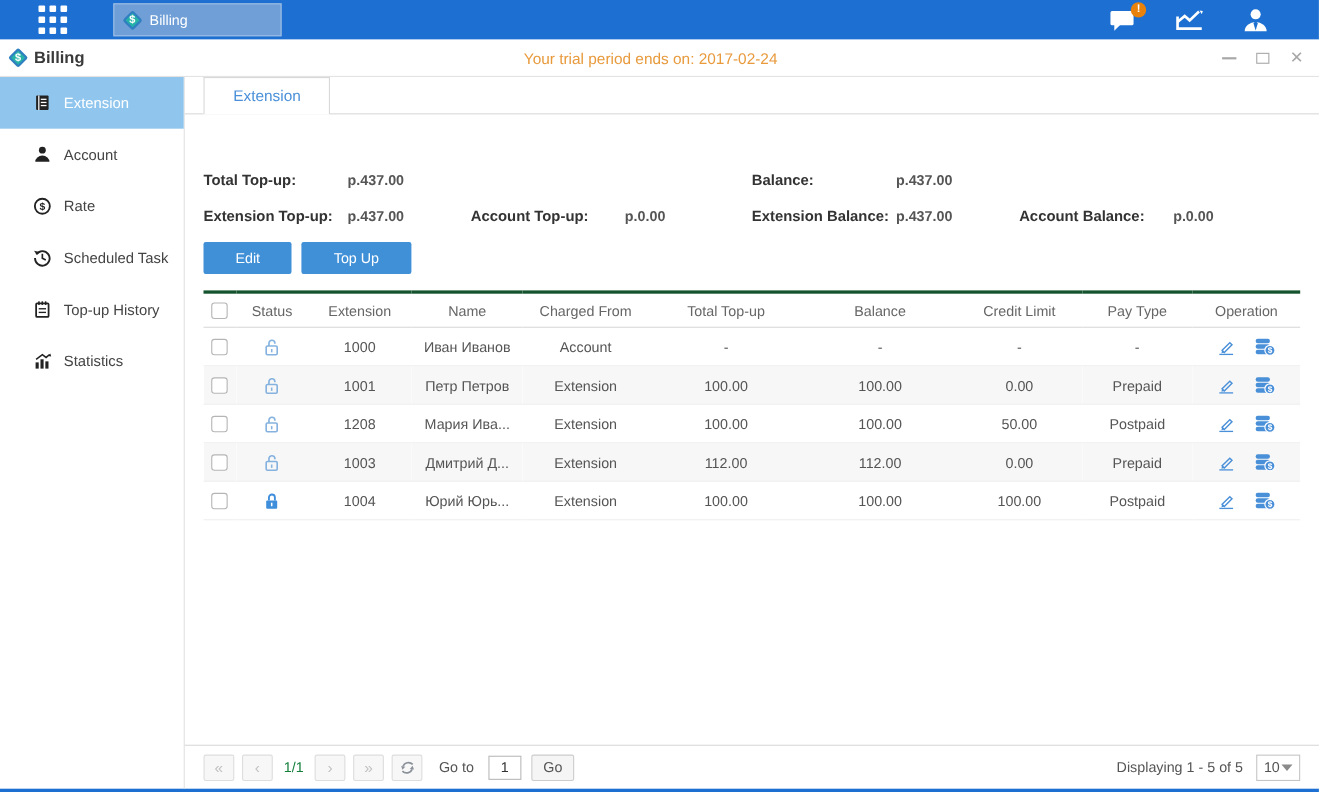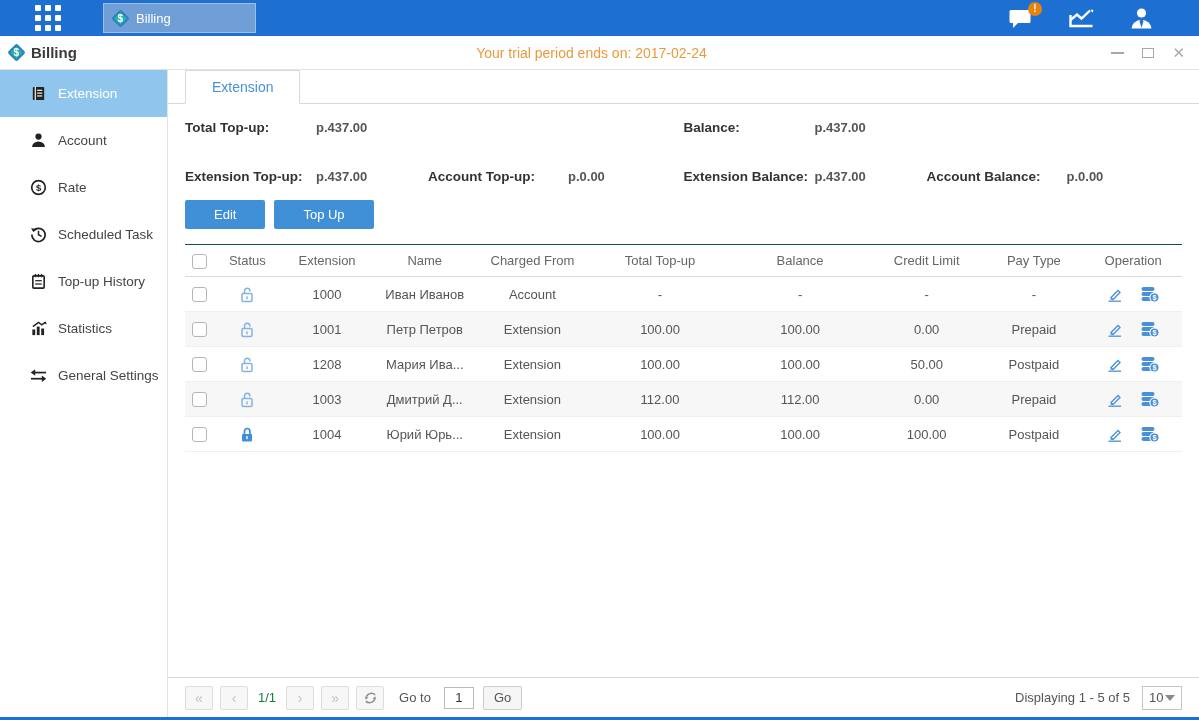--- a/index.html
+++ b/index.html
@@ -49,33 +49,33 @@
 
   .content { flex:1; min-width:0; display:flex; flex-direction:column; }
   .tabstrip { height:34px; flex:none; border-bottom:1px solid #d9d9d9;
               padding-left:17px; display:flex; align-items:flex-end; }
   .tab { height:34px; border:1px solid #d9d9d9; border-bottom:1px solid #fff;
          margin-bottom:-1px; background:#fff; color:#4a90d9; font-size:14px;
          display:flex; align-items:center; padding:0 26px; cursor:pointer; }
 
   .summary { padding:16px 17px 2px; display:grid; grid-template-columns:1fr 1fr; }
   .sum-col { display:grid; grid-template-columns:131px 112px 140px 1fr;
-             row-gap:34px; align-items:center; }
+             row-gap:18px; align-items:center;margin-top:36px; }
   .sl { font-weight:bold; color:#333; font-size:13.5px; }
   .sv { color:#555; font-size:13px;font-weight:bold; }
 
   .btnrow { padding:14px 17px 0; display:flex; gap:9px; }
   .btn { background:#4090d8; color:#fff; border:none; font-size:13px;
          padding:7px 29px; border-radius:2px; cursor:pointer;
          font-family:"Liberation Sans", sans-serif; }
 
   .tablewrap { padding:15px 17px 0; }
   table { width:100%; border-collapse:collapse; table-layout:fixed;
           font-size:13px; color:#555; }
-  thead th { border-top:1px solid #14532d; border-bottom:1px solid #d9d9d9;
+  thead th { border-top:3px solid #14532d; border-bottom:1px solid #d9d9d9;
              height:32px; font-weight:normal; color:#666; text-align:center; }
   tbody td { height:35px; text-align:center; border-bottom:1px solid #efefef;
              overflow:hidden; white-space:nowrap; }
   tbody tr:nth-child(even) { background:#f7f7f7; }
   .cb { width:15px; height:15px; border:1px solid #b5b5b5; border-radius:3px;
         background:#fff; display:inline-block; vertical-align:middle; cursor:pointer; }
   .op-ic { display:inline-flex; margin:0 8px; cursor:pointer; vertical-align:middle; }
   .lock { display:inline-flex; vertical-align:middle; }
 
   .spacer { flex:1; }
@@ -213,29 +213,20 @@
     </div>
     <div class="side-item">
       <svg width="17" height="17" viewBox="0 0 18 18" fill="#222">
         <rect x="2.5" y="10" width="3" height="6"></rect>
         <rect x="7.2" y="7" width="3" height="9"></rect>
         <rect x="11.9" y="9" width="3" height="7"></rect>
         <path d="M3 7 L9 2.6 L12.6 5.2 L16 2.4" fill="none" stroke="#222" stroke-width="1.5"></path>
         <path d="M16.6 1.4 l1 3 -3 -0.6 Z"></path>
       </svg>
       <span>Statistics</span>
-    </div>
-    <div class="side-item">
-      <svg width="17" height="17" viewBox="0 0 18 18" fill="#222">
-        <rect x="4" y="5" width="13" height="1.8"></rect>
-        <path d="M5.5 2.5 L0.8 5.9 L5.5 9.3 Z"></path>
-        <rect x="1" y="11.5" width="13" height="1.8"></rect>
-        <path d="M12.5 9 L17.2 12.4 L12.5 15.8 Z"></path>
-      </svg>
-      <span>General Settings</span>
     </div>
   </div>
 
   <div class="content">
     <div class="tabstrip">
       <div class="tab">
         <span>Extension</span>
       </div>
     </div>
 

